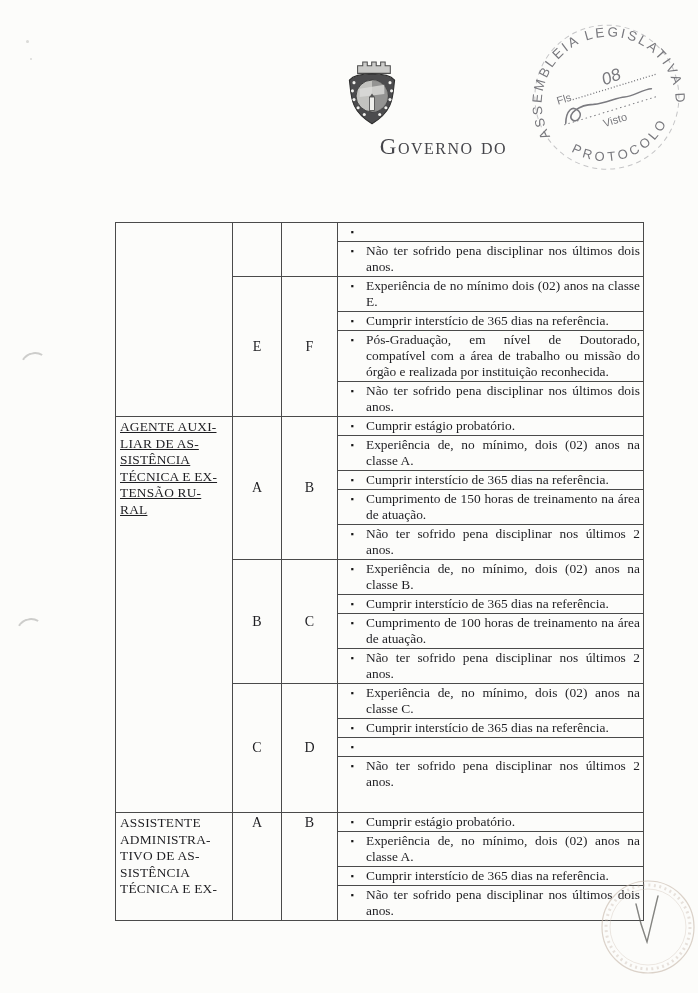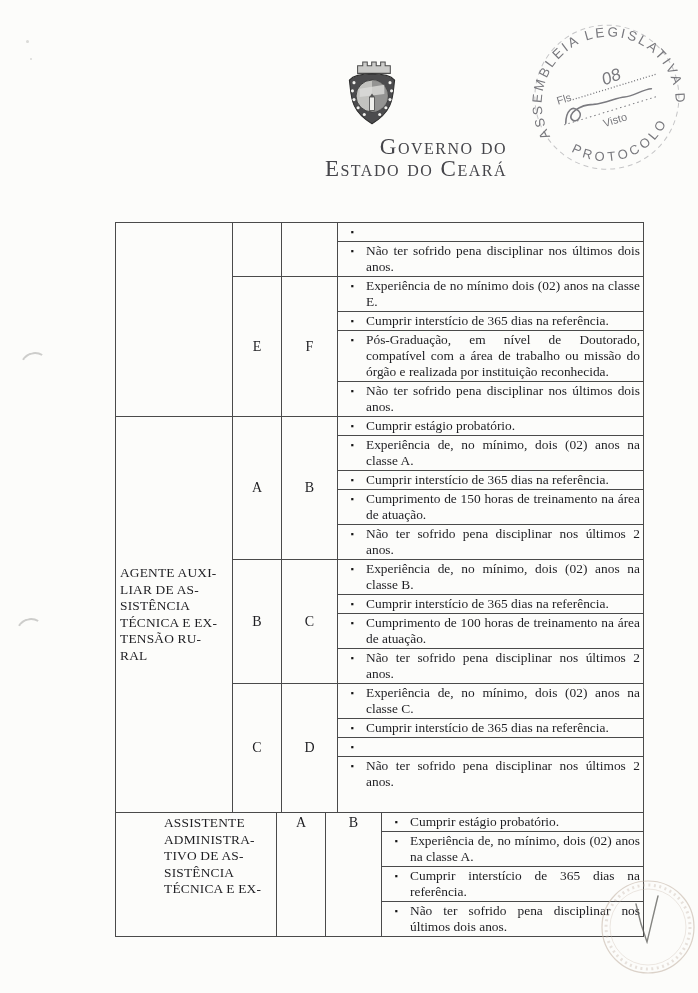--- a/index.html
+++ b/index.html
@@ -23,24 +23,24 @@
 
   
   .punch{position:absolute;width:26px;height:26px;border-radius:50%;
          border:2px solid transparent;border-top-color:#cdcdcb;transform:rotate(-14deg);}
   .speck{position:absolute;width:3px;height:3px;border-radius:50%;background:#b9b9b6;opacity:.5;}
 
   
   .doc-table{position:absolute;left:115px;top:222px;width:527px;
              border:1px solid #4a4a4a;font-size:13.4px;line-height:16px;}
   .section{display:flex;border-bottom:1px solid #4a4a4a;}
-  .section:last-child{border-bottom:none;margin-left:44px;}
+  .section:last-child{border-bottom:none;}
   .name-cell{width:110px;flex:0 0 110px;border-right:1px solid #4a4a4a;
              padding:2px 2px 2px 4px;display:flex;flex-direction:column;}
-  .name-cell.center{justify-content:center;}
+  .name-cell.center{justify-content:flex-start;text-decoration:underline;}
   .name-line{text-transform:none;font-size:13.4px;line-height:16.5px;letter-spacing:.2px;}
   .groups{flex:1;display:flex;flex-direction:column;}
   .group{display:flex;border-bottom:1px solid #4a4a4a;}
   .group:last-child{border-bottom:none;}
   .cls{flex:0 0 48px;width:48px;border-right:1px solid #4a4a4a;display:flex;
        align-items:center;justify-content:center;font-size:14px;}
   .cls.to{flex:0 0 55px;width:55px;}
   .cls.top{align-items:flex-start;padding-top:2px;}
   .reqs{flex:1;display:flex;flex-direction:column;}
   .req{display:flex;border-bottom:1px solid #4a4a4a;padding:1px 0;}
@@ -76,21 +76,20 @@
           <circle cx="21.5" cy="46.5" r="1.5"></circle>
         <circle cx="27.5" cy="53" r="1.5"></circle>
           <circle cx="42.5" cy="53" r="1.5"></circle>
         <circle cx="48.5" cy="46.5" r="1.5"></circle>
           <circle cx="52.5" cy="38.5" r="1.5"></circle>
         <circle cx="54" cy="30" r="1.5"></circle>
           <circle cx="52.5" cy="22" r="1.5"></circle>
       </g>
     </svg>
     <div class="gov-title">Governo do</div>
-    <div class="gov-title">Estado do Ceará</div>
   </div>
 
   <svg class="stamp-protocol" viewBox="0 0 175 175">
     <circle cx="87" cy="87" r="72" fill="none" stroke="#8b8b90" stroke-width="1" stroke-dasharray="5 4" opacity=".55"></circle>
     <defs>
       <path id="arcTop" d="M 22 110 A 67 67 0 1 1 152 110"></path>
       <path id="arcBot" d="M 32 122 A 67 67 0 0 0 142 122"></path>
     </defs>
     <text font-size="13.5" letter-spacing="2.5">
       <textPath href="#arcTop" startOffset="2">ASSEMBLEIA LEGISLATIVA DO CEARÁ</textPath>

